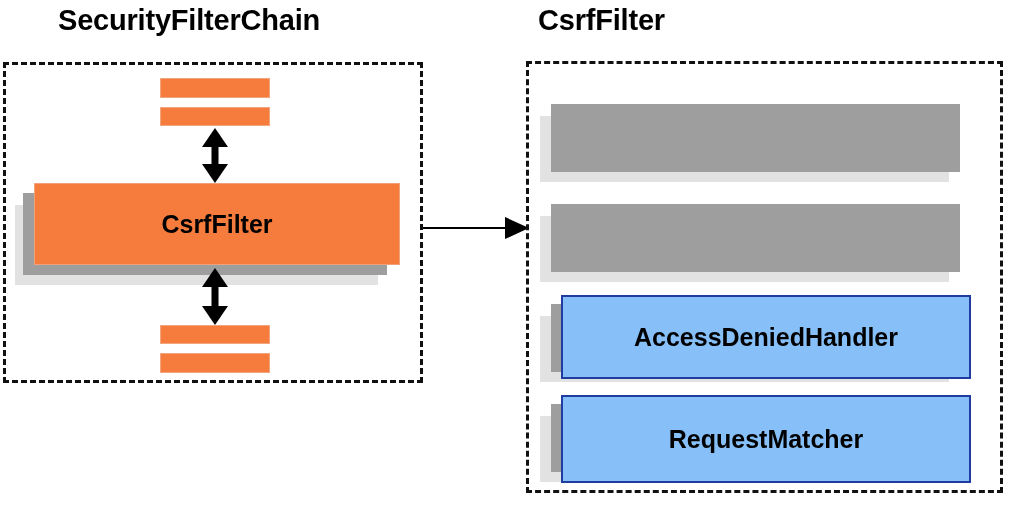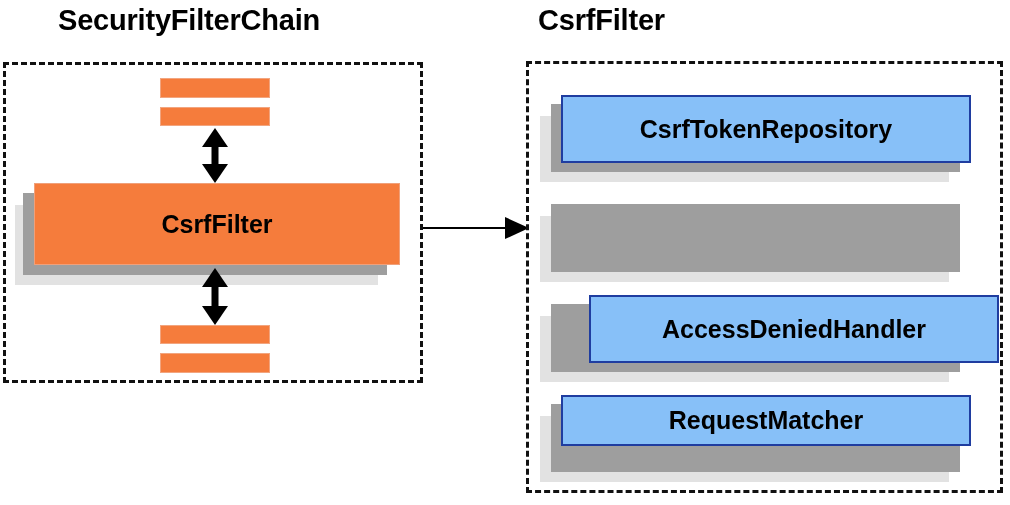--- a/index.html
+++ b/index.html
@@ -148,32 +148,29 @@
     <div class="shaft" style="width:86px;"></div>
     <div class="head"></div>
   </div>
 
   <div class="panel-title" style="left:538px;top:6px;">CsrfFilter</div>
 
   <div class="dashed-box" style="left:526px;top:61px;width:477px;height:432px;"></div>
 
   <div class="shadow-far" style="left:540px;top:116px;width:409px;height:66px;"></div>
   <div class="shadow-near" style="left:551px;top:104px;width:409px;height:68px;"></div>
-  <div class="card card-blue" style="left:561px;top:95px;width:410px;height:68px;">
-    <span class="card-label">CsrfTokenRepository</span>
-  </div>
 
   <div class="shadow-far" style="left:540px;top:216px;width:409px;height:66px;"></div>
   <div class="shadow-near" style="left:551px;top:204px;width:409px;height:68px;"></div>
 
   <div class="shadow-far" style="left:540px;top:316px;width:409px;height:66px;"></div>
   <div class="shadow-near" style="left:551px;top:304px;width:409px;height:68px;"></div>
-  <div class="card card-blue" style="left:561px;top:295px;width:410px;height:68px;margin-left:28px;">
+  <div class="card card-blue" style="left:561px;top:295px;width:410px;height:84px;">
     <span class="card-label">AccessDeniedHandler</span>
   </div>
 
   <div class="shadow-far" style="left:540px;top:416px;width:409px;height:66px;"></div>
   <div class="shadow-near" style="left:551px;top:404px;width:409px;height:68px;"></div>
-  <div class="card card-blue" style="left:561px;top:395px;width:410px;height:51px;">
+  <div class="card card-blue" style="left:561px;top:395px;width:410px;height:88px;">
     <span class="card-label">RequestMatcher</span>
   </div>
 
 </div>
 
 </body></html>

